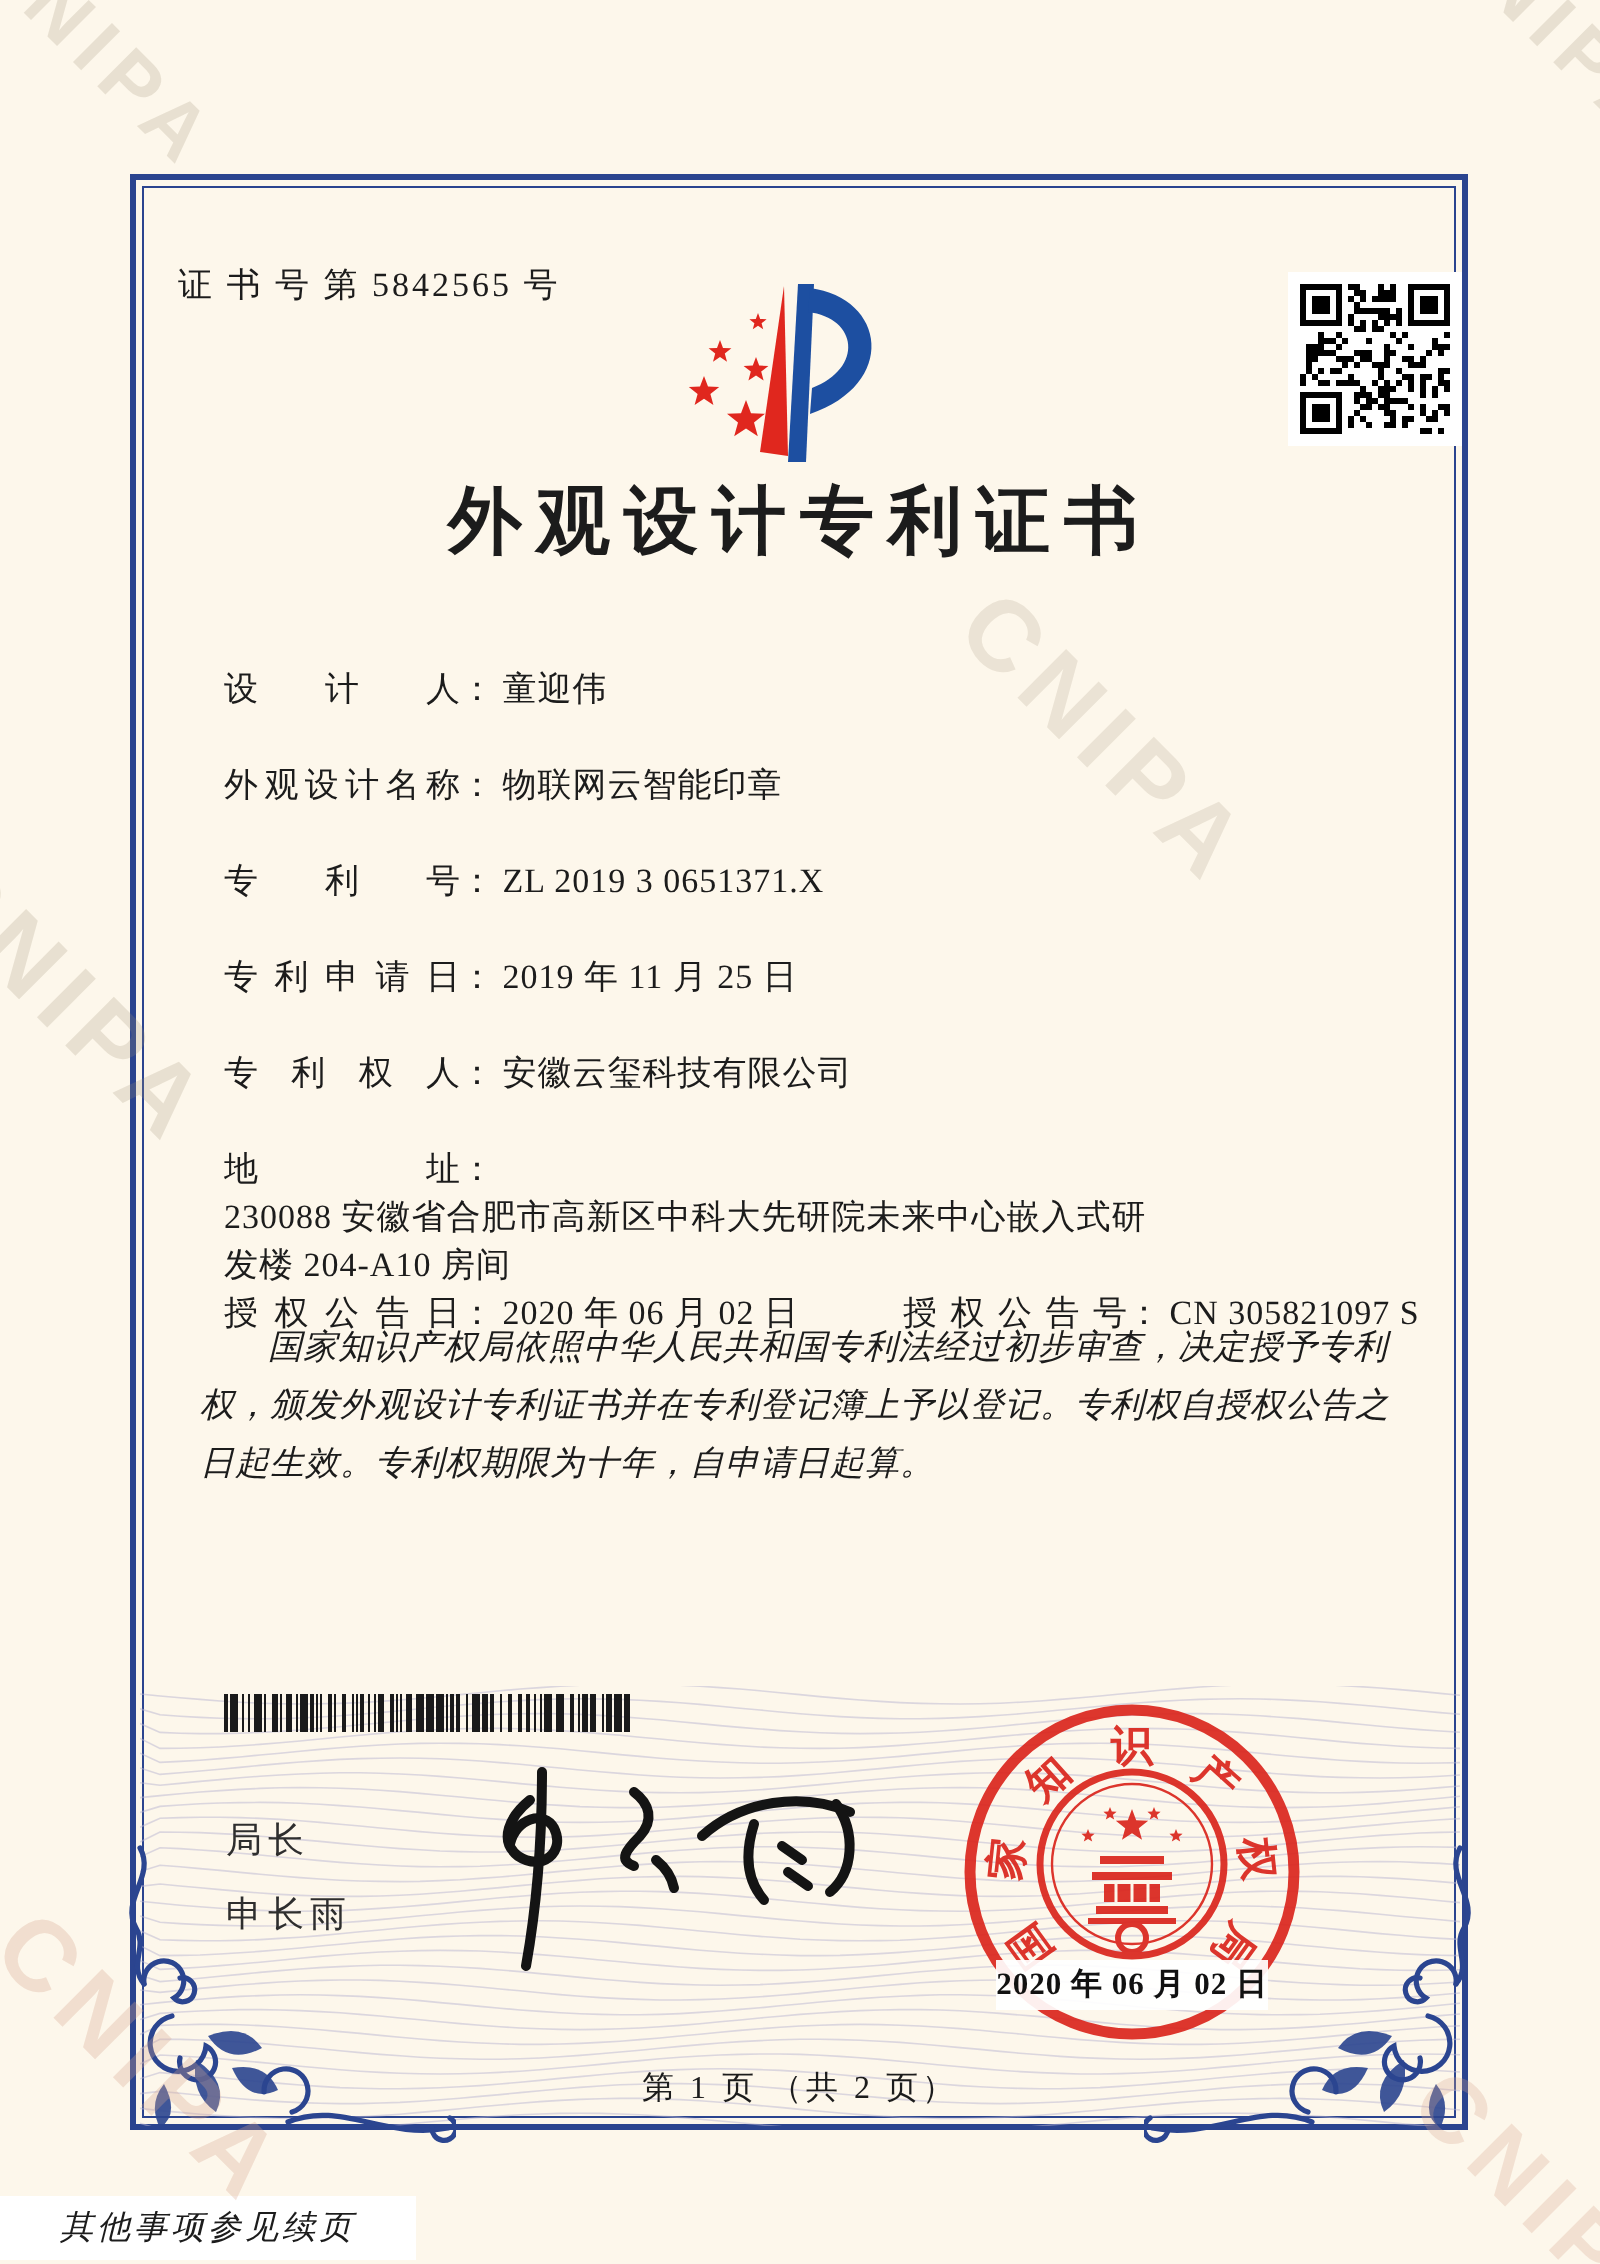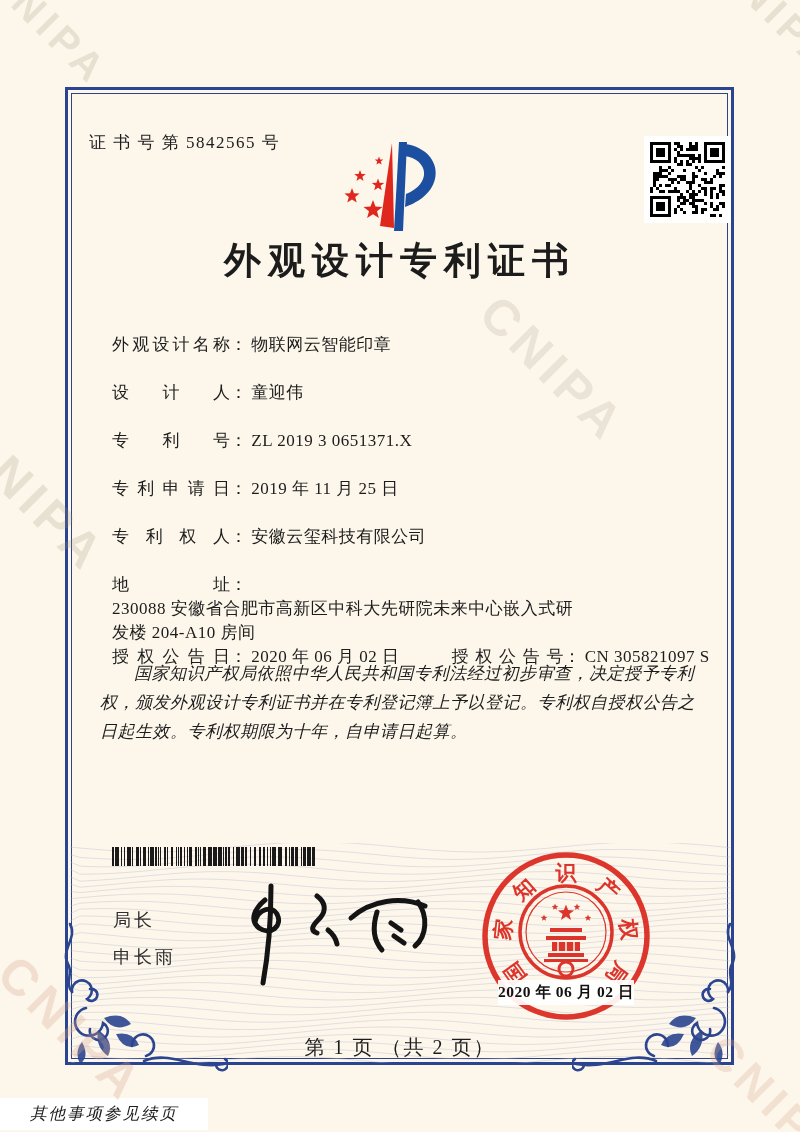--- a/index.html
+++ b/index.html
@@ -60,21 +60,21 @@
   .seal{position:absolute;left:458px;top:828px;z-index:4;}
   .seal-date{position:absolute;left:498px;top:980px;width:136px;z-index:5;
       background:rgba(255,255,255,.92);text-align:center;font-size:15.5px;
       font-weight:600;letter-spacing:.5px;padding:2px 0;color:#111;}
 
   .flourish{position:absolute;z-index:6;}
   .flourish.left{left:58px;top:922px;}
   .flourish.right{left:572px;top:922px;transform:scaleX(-1);}
 
   .page-no{position:absolute;left:0;top:1034px;width:800px;text-align:center;
-      font-size:20px;letter-spacing:2px;z-index:3;}
+      font-size:16px;letter-spacing:2px;z-index:3;}
 
   .continuation{position:absolute;left:0;top:1074px;width:800px;text-align:left;z-index:3;margin-top:24px;}
   .continuation span{display:inline-block;background:#ffffff;padding:5px 30px;
       font-size:16.5px;font-style:italic;letter-spacing:2px;}
 </style>
 </head>
 <body>
 
 <div class="stage">
 
@@ -316,26 +316,26 @@
       <rect x="63" y="9" width="9" height="9" fill="#000"></rect>
       <rect x="3" y="57" width="21" height="21" fill="#000"></rect>
       <rect x="6" y="60" width="15" height="15" fill="#fff"></rect>
       <rect x="9" y="63" width="9" height="9" fill="#000"></rect>
     </svg>
 
   <div class="title">外观设计专利证书</div>
 
   <div class="fields">
     <div class="frow">
+      <span class="flabel">设计人</span><span class="fcolon">：</span>
+      <span class="fvalue">童迎伟</span>
+    </div>
+    <div class="frow">
       <span class="flabel">外观设计名称</span><span class="fcolon">：</span>
       <span class="fvalue">物联网云智能印章</span>
-    </div>
-    <div class="frow">
-      <span class="flabel">设计人</span><span class="fcolon">：</span>
-      <span class="fvalue">童迎伟</span>
     </div>
     <div class="frow">
       <span class="flabel">专利号</span><span class="fcolon">：</span>
       <span class="fvalue">ZL 2019 3 0651371.X</span>
     </div>
     <div class="frow">
       <span class="flabel">专利申请日</span><span class="fcolon">：</span>
       <span class="fvalue">2019 年 11 月 25 日</span>
     </div>
     <div class="frow">

